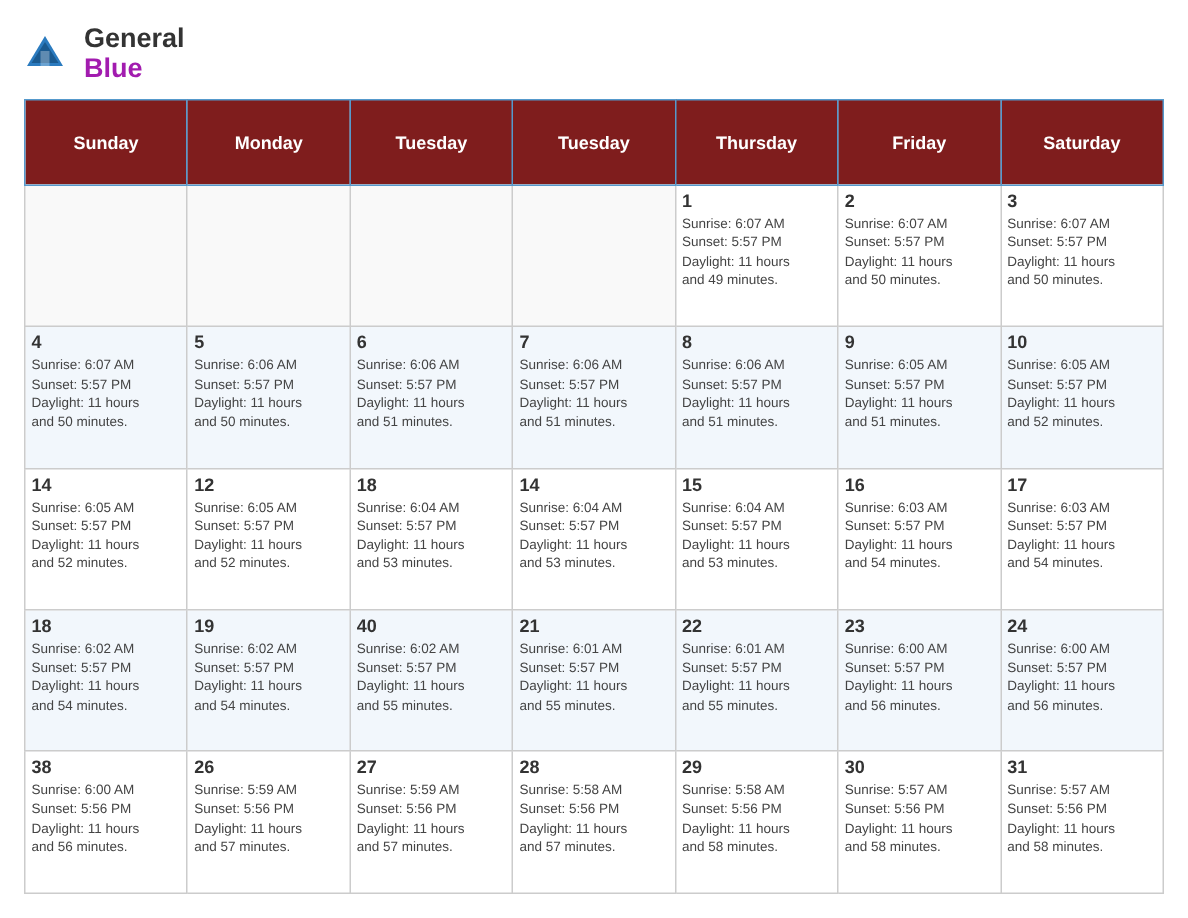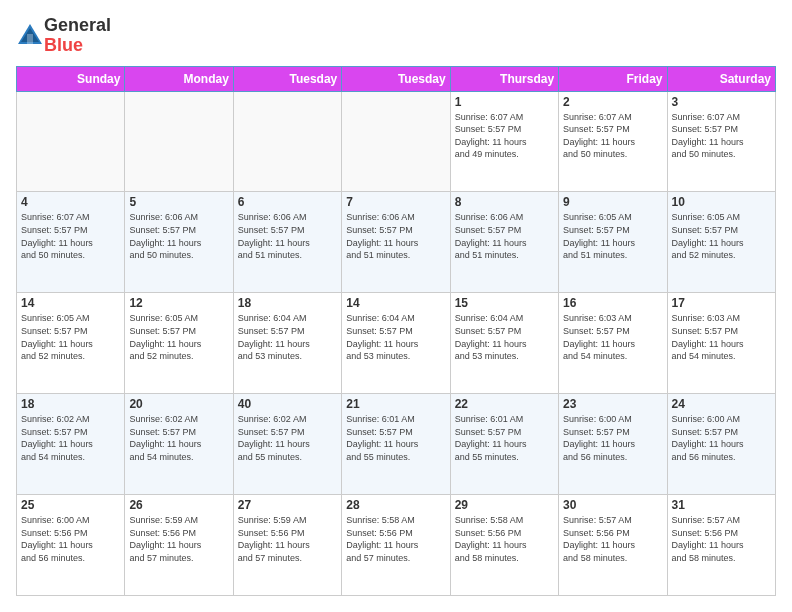--- a/index.html
+++ b/index.html
@@ -19,29 +19,29 @@
     }
     .header {
       display: flex;
       align-items: flex-start;
       justify-content: space-between;
       margin-bottom: 10px;
     }
     .logo {
       display: flex;
       align-items: center;
-      gap: 0;
+      gap: 12px;
     }
     .logo-text {
       font-size: 18px;
       font-weight: bold;
       line-height: 1.1;
     }
     .logo-general { color: #333; }
-    .logo-blue { color: #ef4444; text-align: center; }
+    .logo-blue { color: #a21caf; text-align: center; }
     .logo-icon {
       width: 28px;
       height: 28px;
     }
     .title-block {
       text-align: right;
     }
     .month-year {
       font-size: 36px;
       font-weight: normal;
@@ -53,27 +53,27 @@
       color: #555;
     }
     .calendar {
       flex: 1;
       border: 1px solid #ccc;
       border-collapse: collapse;
       width: 100%;
       table-layout: fixed;
     }
     .calendar th {
-      background-color: #d946ef;
+      background-color: #7f1d1d;
       color: #fff;
       font-size: 12px;
       font-weight: bold;
-      padding: 5px 4px;
+      padding: 21px 4px;
       border: 1px solid #5599cc;
-      text-align: right;
+      text-align: center;
     }
     .calendar td {
       border: 1px solid #ccc;
       vertical-align: top;
       padding: 3px 4px;
       font-size: 9.5px;
       color: #333;
       background: #fff;
       height: 88px;
     }
@@ -265,21 +265,21 @@
         </tr>
         <tr>
           <td>
             <span class="day-num">18</span>
             <div class="day-info" style="white-space: pre-line;">Sunrise: 6:02 AM
 Sunset: 5:57 PM
 Daylight: 11 hours
 and 54 minutes.</div>
           </td>
           <td>
-            <span class="day-num">20</span>
+            <span class="day-num">19</span>
             <div class="day-info" style="white-space: pre-line;">Sunrise: 6:02 AM
 Sunset: 5:57 PM
 Daylight: 11 hours
 and 54 minutes.</div>
           </td>
           <td>
             <span class="day-num">40</span>
             <div class="day-info" style="white-space: pre-line;">Sunrise: 6:02 AM
 Sunset: 5:57 PM
 Daylight: 11 hours
@@ -309,21 +309,21 @@
           <td>
             <span class="day-num">24</span>
             <div class="day-info" style="white-space: pre-line;">Sunrise: 6:00 AM
 Sunset: 5:57 PM
 Daylight: 11 hours
 and 56 minutes.</div>
           </td>
         </tr>
         <tr>
           <td>
-            <span class="day-num">25</span>
+            <span class="day-num">38</span>
             <div class="day-info" style="white-space: pre-line;">Sunrise: 6:00 AM
 Sunset: 5:56 PM
 Daylight: 11 hours
 and 56 minutes.</div>
           </td>
           <td>
             <span class="day-num">26</span>
             <div class="day-info" style="white-space: pre-line;">Sunrise: 5:59 AM
 Sunset: 5:56 PM
 Daylight: 11 hours

